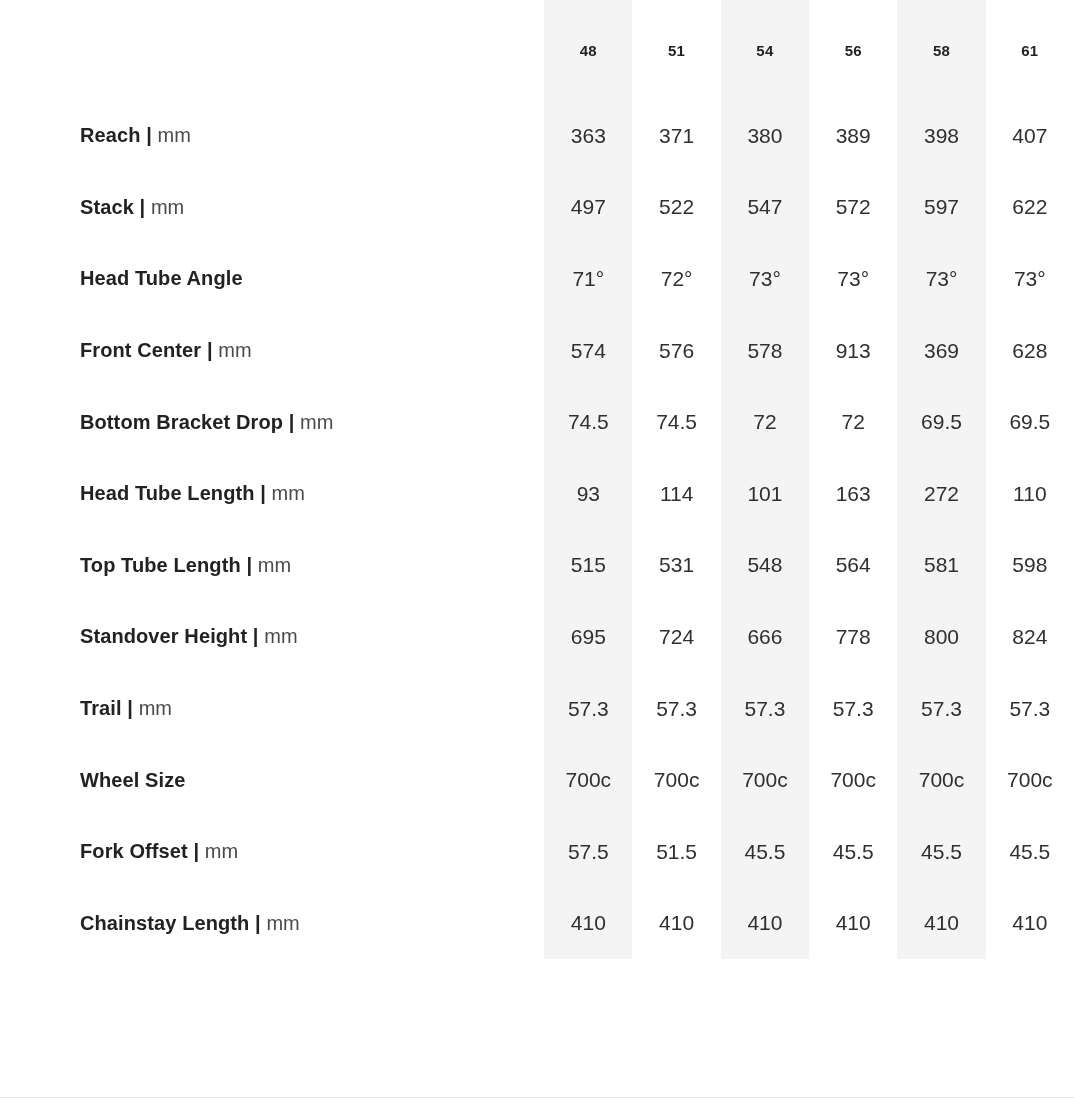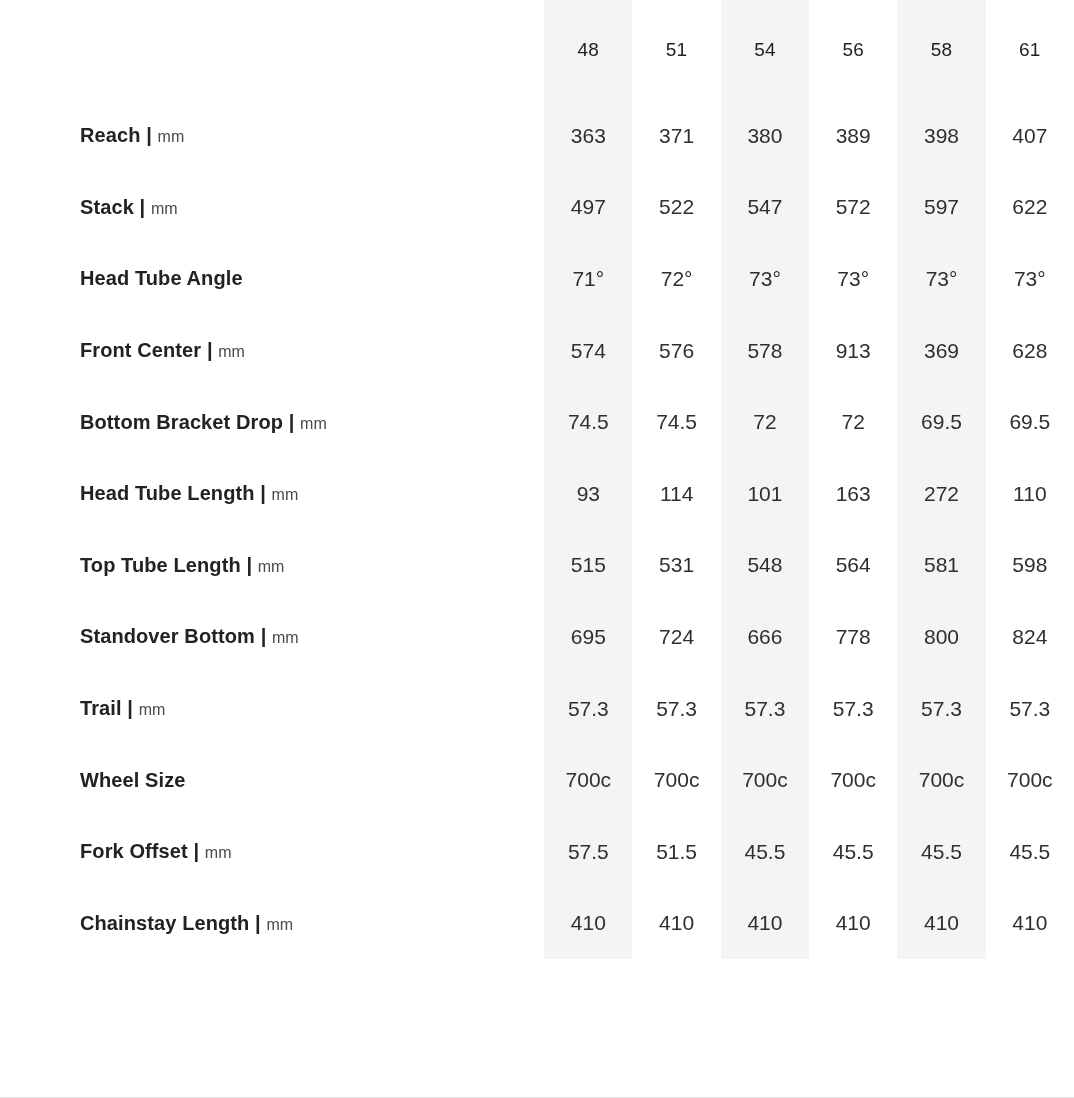--- a/index.html
+++ b/index.html
@@ -34,22 +34,22 @@
   }
   th.size, td.size {
     text-align: center;
     vertical-align: middle;
   }
   thead th {
     height: 100px;
     padding: 0;
   }
   thead th.size {
-    font-size: 19px;
-    font-weight: normal;
+    font-size: 15px;
+    font-weight: bold;
     color: #222222;
     letter-spacing: 0.2px;
   }
   thead th.label-head {
     background: #ffffff;
   }
   tbody td {
     height: 71.6px;
     padding: 0;
     font-size: 21px;
@@ -60,21 +60,21 @@
     padding-left: 80px;
     font-size: 20px;
     font-weight: bold;
     color: #222222;
     letter-spacing: 0.1px;
     white-space: nowrap;
   }
   tbody td.label .unit {
     font-weight: normal;
     color: #4a4a4a;
-    font-size: 16px;
+    font-size: 20px;
     letter-spacing: 0;
   }
   tbody td.label .sep {
     font-weight: bold;
     color: #222222;
   }
   tbody td.size {
     font-size: 21px;
     color: #2f2f2f;
     font-weight: normal;
@@ -171,21 +171,21 @@
         <tr>
           <td class="label"><span>Top Tube Length</span> <span class="sep">|</span> <span class="unit">mm</span></td>
           <td class="size shade">515</td>
           <td class="size">531</td>
           <td class="size shade">548</td>
           <td class="size">564</td>
           <td class="size shade">581</td>
           <td class="size">598</td>
         </tr>
         <tr>
-          <td class="label"><span>Standover Bottom</span> <span class="sep">|</span> <span class="unit">mm</span></td>
+          <td class="label"><span>Standover Height</span> <span class="sep">|</span> <span class="unit">mm</span></td>
           <td class="size shade">695</td>
           <td class="size">724</td>
           <td class="size shade">666</td>
           <td class="size">778</td>
           <td class="size shade">800</td>
           <td class="size">824</td>
         </tr>
         <tr>
           <td class="label"><span>Trail</span> <span class="sep">|</span> <span class="unit">mm</span></td>
           <td class="size shade">57.3</td>

